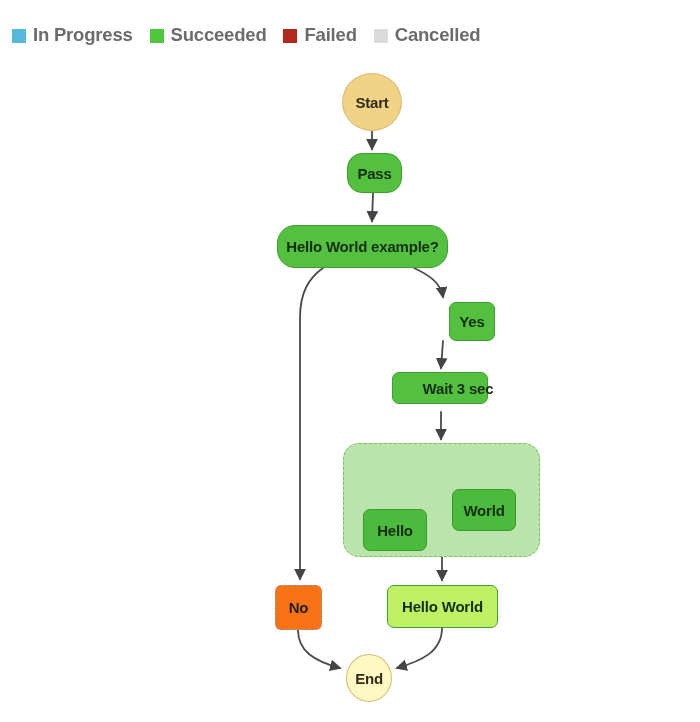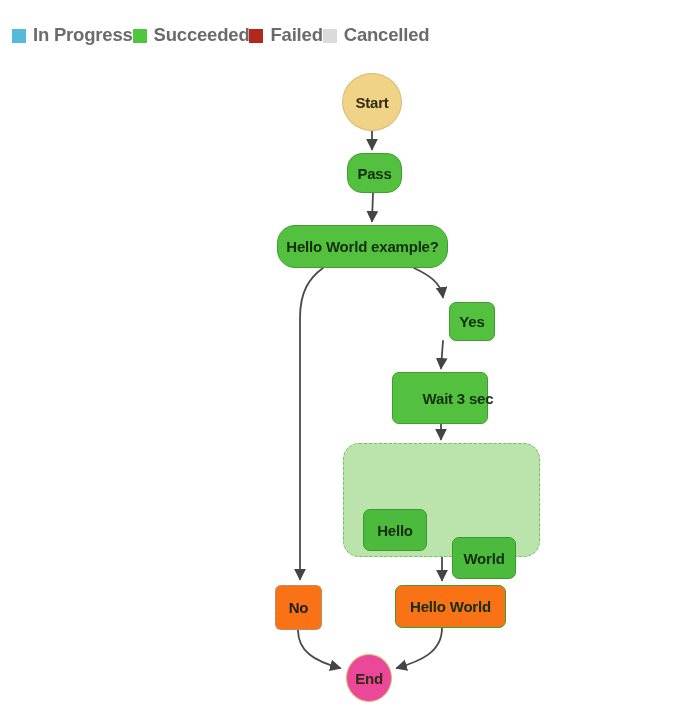--- a/index.html
+++ b/index.html
@@ -3,21 +3,21 @@
 <meta charset="utf-8">
 <style>
   html,body{margin:0;padding:0;background:#ffffff;}
   .page{
     position:relative;width:700px;height:722px;background:#ffffff;overflow:hidden;
     font-family:"Liberation Sans",sans-serif;
   }
   
   .legend{
     position:absolute;left:12px;top:24px;right:6px;
-    display:flex;align-items:center;
+    display:flex;align-items:center;gap:17px;
   }
   .legend-item{display:flex;align-items:center;gap:7px;}
   .legend-swatch{width:14px;height:14px;flex:0 0 14px;margin-top:1px;}
   .legend-label{
     font-size:18.5px;font-weight:700;color:#6b6b6b;white-space:nowrap;
     letter-spacing:-0.2px;
   }
   
   .edges{position:absolute;left:0;top:0;width:700px;height:722px;}
   .edge{fill:none;stroke:#4a4a4a;stroke-width:1.8;stroke-linecap:round;}
@@ -36,24 +36,24 @@
   .node--parallel{
     border:1.7px dashed #72c05e;border-radius:16px;
   }
   .node--noexec{
     border:1.6px dashed #9a9a9a;border-radius:6px;color:#1f1f1f;background:#f97316;
   }
   .n-start{left:342px;top:73px;width:60px;height:58px;}
   .n-pass{left:347px;top:153px;width:55px;height:40px;border-radius:15px;}
   .n-choice{left:277px;top:225px;width:171px;height:43px;border-radius:18px;}
   .n-yes{left:420px;top:302px;width:46px;height:39px;}
-  .n-wait{left:392px;top:372px;width:96px;height:52px;padding-left:36px;}
+  .n-wait{left:392px;top:372px;width:96px;height:32px;padding-left:36px;}
   .n-parallel{left:343px;top:443px;width:197px;height:114px;}
   .n-hello{left:363px;top:489px;width:64px;height:42px;margin-top:20px;}
-  .n-world{left:452px;top:489px;width:64px;height:42px;margin-top:48px;}
+  .n-world{left:452px;top:489px;width:64px;height:42px;}
   .n-helloworld{left:387px;top:585px;width:111px;height:43px;}
   .n-no{left:275px;top:585px;width:47px;height:45px;}
   .n-end{left:346px;top:654px;width:46px;height:48px;}
 </style>
 </head>
 <body>
 
 <div class="page">
 
   <div class="legend">
@@ -117,25 +117,25 @@
   <div class="node node--parallel n-parallel" style="background-color: rgb(186, 228, 171);"></div>
 
   <div class="node node--inner n-hello" style="background-color: rgb(76, 186, 60);">
     <span>Hello</span>
   </div>
 
   <div class="node node--inner n-world" style="background-color: rgb(76, 186, 60);">
     <span>World</span>
   </div>
 
-  <div class="node n-helloworld" style="background-color: #f97316; margin-left: 8px;">
+  <div class="node n-helloworld" style="background-color: #bef264;">
     <span>Hello World</span>
   </div>
 
   <div class="node node--noexec n-no">
     <span>No</span>
   </div>
 
-  <div class="node node--terminal n-end" style="background-color: #ec4899; justify-content: center;">
+  <div class="node node--terminal n-end" style="background-color: #fef9c3; justify-content: center;">
     <span>End</span>
   </div>
 
 </div>
 
 </body></html>

